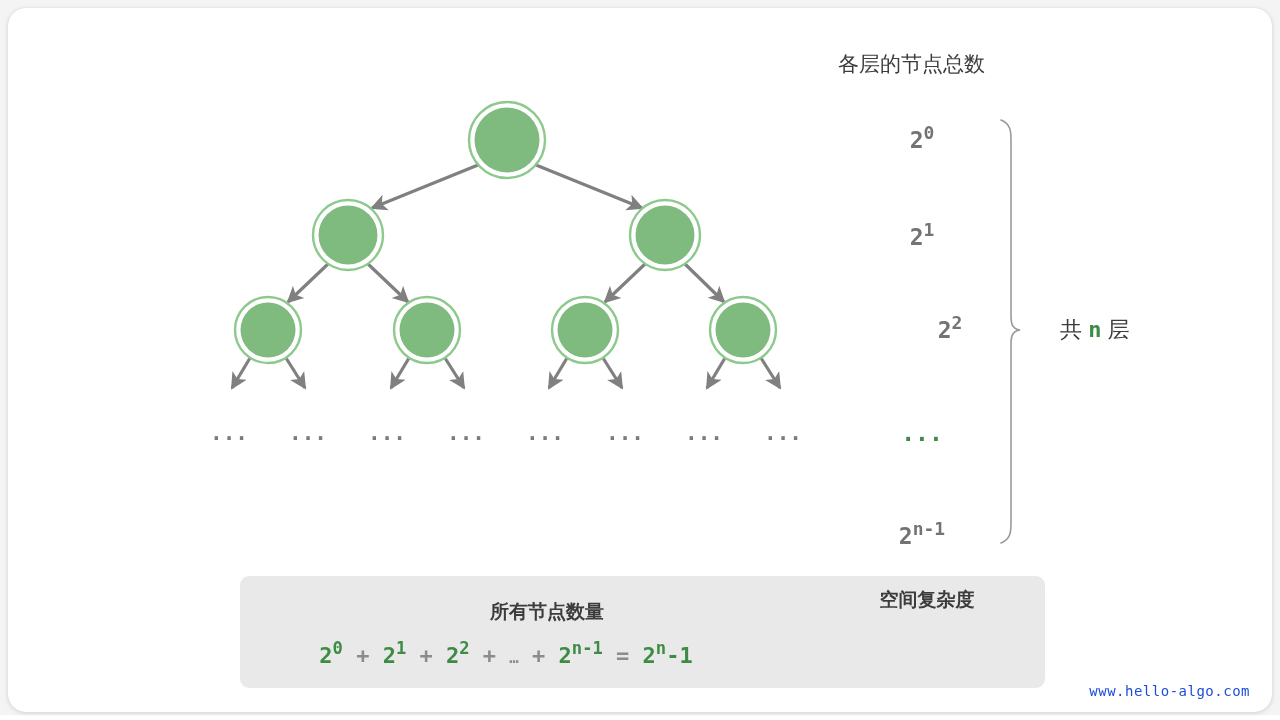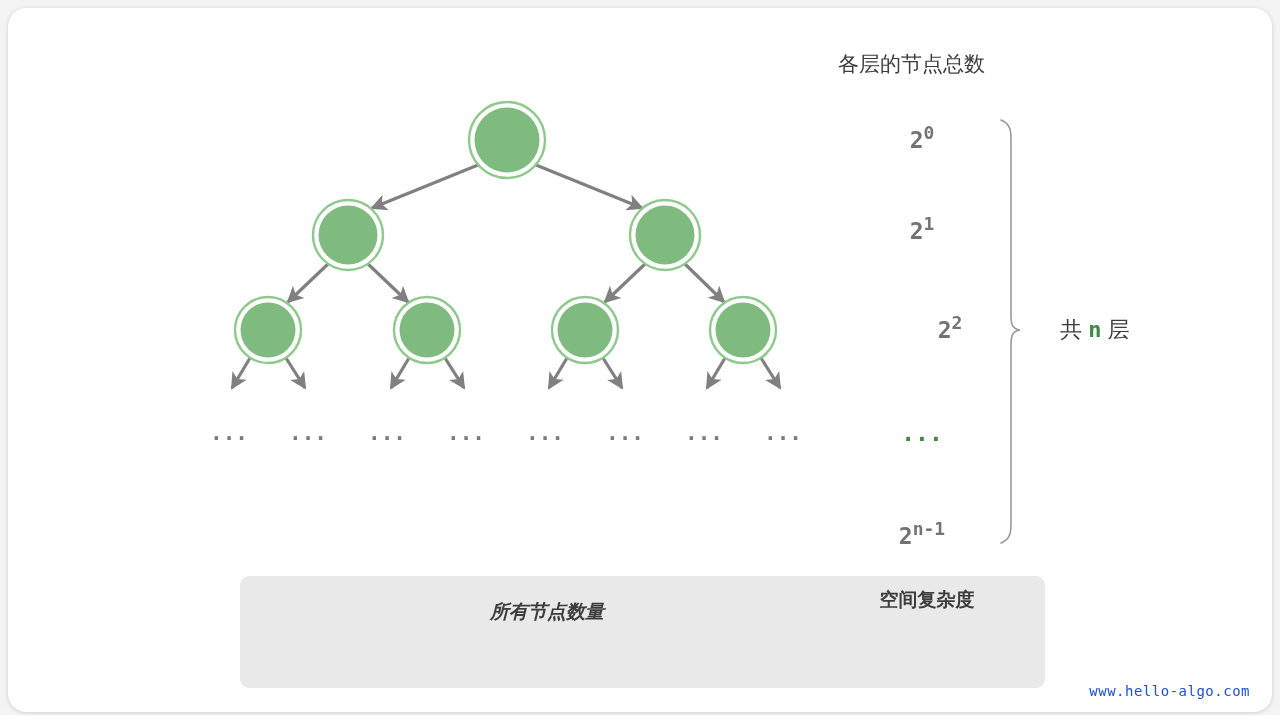--- a/index.html
+++ b/index.html
@@ -210,35 +210,36 @@
 
     <path d="M1001,120 C1011,124 1011,132 1011,140 L1011,316 C1011,325 1013,329 1020,330
              C1013,331 1011,335 1011,344 L1011,523 C1011,531 1011,539 1001,543" fill="none" stroke="#9a9a9a" stroke-width="1.6" stroke-linecap="round"></path>
 
     <path d="M766,622 L790,622 L790,610 L812,632 L790,654 L790,642 L766,642 Z" fill="#c4c4c4"></path>
   </svg>
 
   <div class="heading" style="left:838px; top:50px;">各层的节点总数</div>
 
   <div class="level-label" style="left:922px; top:140px;">2<sup>0</sup></div>
-  <div class="level-label" style="left:922px; top:231px;">2<sup>1</sup></div>
+  <div class="level-label" style="left:922px; top:237px;">2<sup>1</sup></div>
   <div class="level-label" style="left:950px; top:330px;">2<sup>2</sup></div>
   <div class="level-dots" style="left:922px; top:433px;">...</div>
   <div class="level-label" style="left:922px; top:536px;">2<sup>n-1</sup></div>
 
   <div class="brace-label" style="left:1060px; top:330px;">共&nbsp;<span class="mono-green">n</span>&nbsp;层</div>
 
   <div class="tree-dots" style="left:229px; top:433px;">...</div>
   <div class="tree-dots" style="left:308px; top:433px;">...</div>
   <div class="tree-dots" style="left:387px; top:433px;">...</div>
   <div class="tree-dots" style="left:466px; top:433px;">...</div>
   <div class="tree-dots" style="left:545px; top:433px;">...</div>
   <div class="tree-dots" style="left:625px; top:433px;">...</div>
   <div class="tree-dots" style="left:704px; top:433px;">...</div>
   <div class="tree-dots" style="left:783px; top:433px;">...</div>
 
   <div id="summary-box">
-    <div class="box-title" style="left:307px; top:36px;font-style:italic;">所有节点数量</div>
+    <div class="box-title" style="left:307px; top:36px;">所有节点数量</div>
+    <div class="formula" style="left:266px; top:79px;">2<sup>0</sup> <span class="op">+</span> 2<sup>1</sup> <span class="op">+</span> 2<sup>2</sup> <span class="op">+</span> <span class="dots">…</span> <span class="op">+</span> 2<sup>n-1</sup> <span class="op">=</span> 2<sup>n</sup>-1</div>
     <div class="box-title" style="left:687px; top:24px;">空间复杂度</div>
   </div>
 
   <div id="watermark">www.hello-algo.com</div>
 </div>
 
 </body></html>

